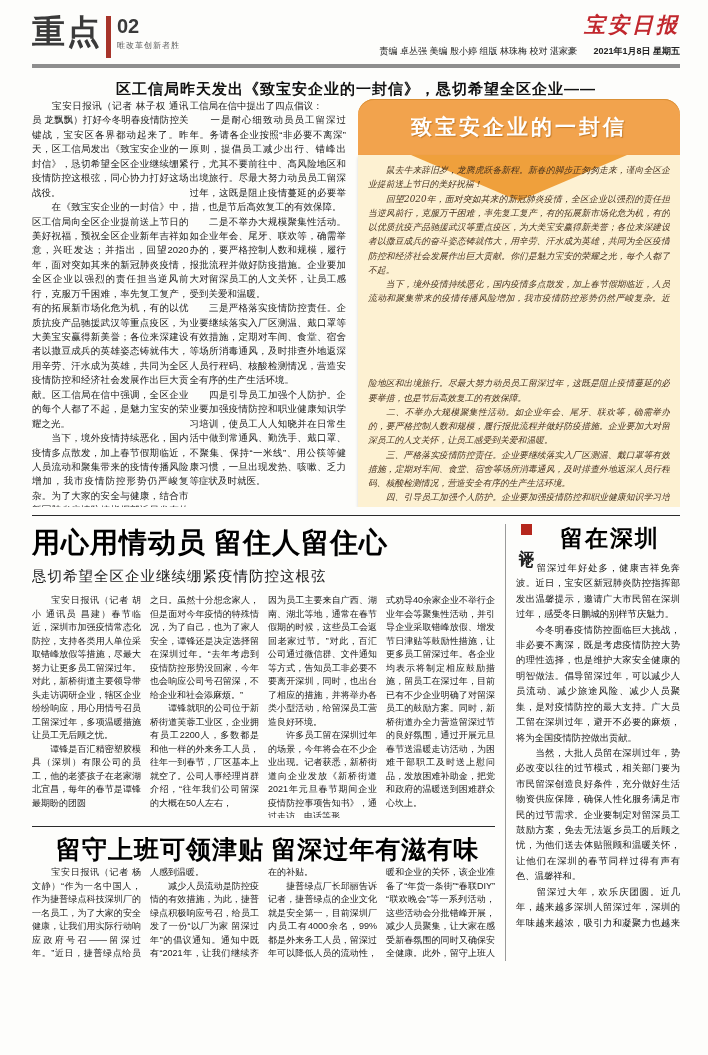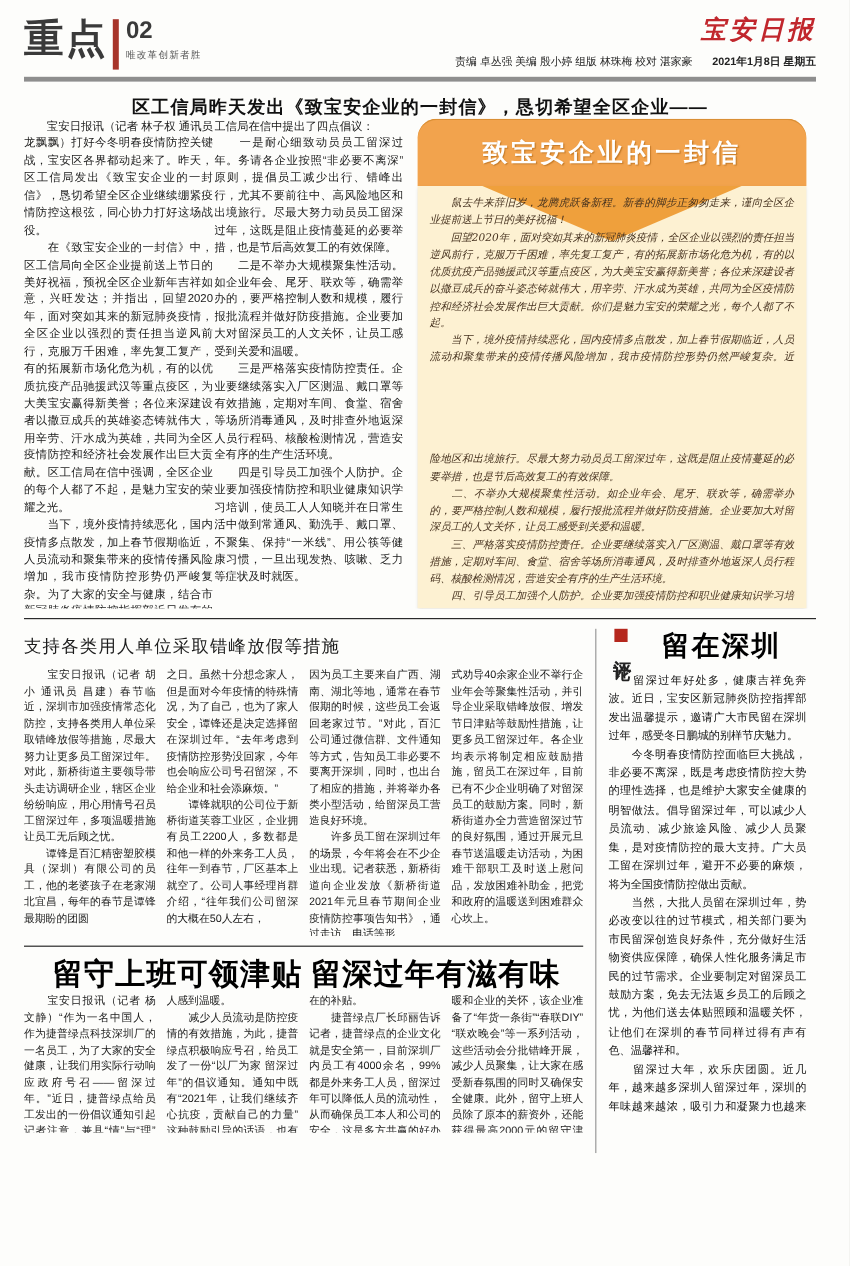--- a/index.html
+++ b/index.html
@@ -1,17 +1,17 @@
 <!DOCTYPE html>
 <html lang="zh"><head>
 <meta charset="utf-8">
 <style>
   * { margin:0; padding:0; box-sizing:border-box; }
   body { background:#d8d8d4; font-family:"Liberation Sans", sans-serif; }
-  .page { width:708px; height:1055px; background:#fdfdfb; margin:0 auto; padding:10px 28px 8px 20px; overflow:hidden; position:relative; }
+  .page { width:708px; height:1055px; background:#fdfdfb; margin:0 auto; padding:10px 28px 8px 32px; overflow:hidden; position:relative; }
 
   
   .hdr { display:flex; justify-content:space-between; align-items:flex-end; height:48px; }
   .hdr-left { display:flex; align-items:flex-start; }
   .sec-name { font-size:33px; font-weight:bold; color:#3a3a3a; letter-spacing:2px; line-height:1.1; }
   .sec-bar { width:5px; height:42px; background:#a7342a; margin:2px 6px 0 4px; }
   .sec-sub { padding-top:2px; }
   .page-no { font-size:20px; font-weight:bold; color:#3a3a3a; line-height:1; }
   .slogan { font-size:8px; color:#555; margin-top:4px; letter-spacing:1px; }
   .hdr-right { text-align:right; }
@@ -122,21 +122,22 @@
           </div>
         </div>
       </div>
     </div>
   </div>
 
   <div class="lower">
     <div class="lower-left">
 
       <div>
-        <div class="subhead">支持各类用人单位采取错峰放假等措施</div>
+        <div class="headline2">用心用情动员  留住人留住心</div>
+        <div class="subhead">恳切希望全区企业继续绷紧疫情防控这根弦</div>
         <div class="cols4 a2-cols">
           <div class="coltext">　　宝安日报讯（记者 胡小 通讯员 昌建）春节临近，深圳市加强疫情常态化防控，支持各类用人单位采取错峰放假等措施，尽最大努力让更多员工留深过年。对此，新桥街道主要领导带头走访调研企业，辖区企业纷纷响应，用心用情号召员工留深过年，多项温暖措施让员工无后顾之忧。
 　　谭锋是百汇精密塑胶模具（深圳）有限公司的员工，他的老婆孩子在老家湖北宜昌，每年的春节是谭锋最期盼的团圆</div>
           <div class="coltext">之日。虽然十分想念家人，但是面对今年疫情的特殊情况，为了自己，也为了家人安全，谭锋还是决定选择留在深圳过年。“去年考虑到疫情防控形势没回家，今年也会响应公司号召留深，不给企业和社会添麻烦。”
 　　谭锋就职的公司位于新桥街道芙蓉工业区，企业拥有员工2200人，多数都是和他一样的外来务工人员，往年一到春节，厂区基本上就空了。公司人事经理肖群介绍，“往年我们公司留深的大概在50人左右，</div>
           <div class="coltext">因为员工主要来自广西、湖南、湖北等地，通常在春节假期的时候，这些员工会返回老家过节。”对此，百汇公司通过微信群、文件通知等方式，告知员工非必要不要离开深圳，同时，也出台了相应的措施，并将举办各类小型活动，给留深员工营造良好环境。
 　　许多员工留在深圳过年的场景，今年将会在不少企业出现。记者获悉，新桥街道向企业发放《新桥街道2021年元旦春节期间企业疫情防控事项告知书》，通过走访、电话等形</div>
           <div class="coltext">式劝导40余家企业不举行企业年会等聚集性活动，并引导企业采取错峰放假、增发节日津贴等鼓励性措施，让更多员工留深过年。各企业均表示将制定相应鼓励措施，留员工在深过年，目前已有不少企业明确了对留深员工的鼓励方案。同时，新桥街道办全力营造留深过节的良好氛围，通过开展元旦春节送温暖走访活动，为困难干部职工及时送上慰问品，发放困难补助金，把党和政府的温暖送到困难群众心坎上。</div>
         </div>
       </div>

